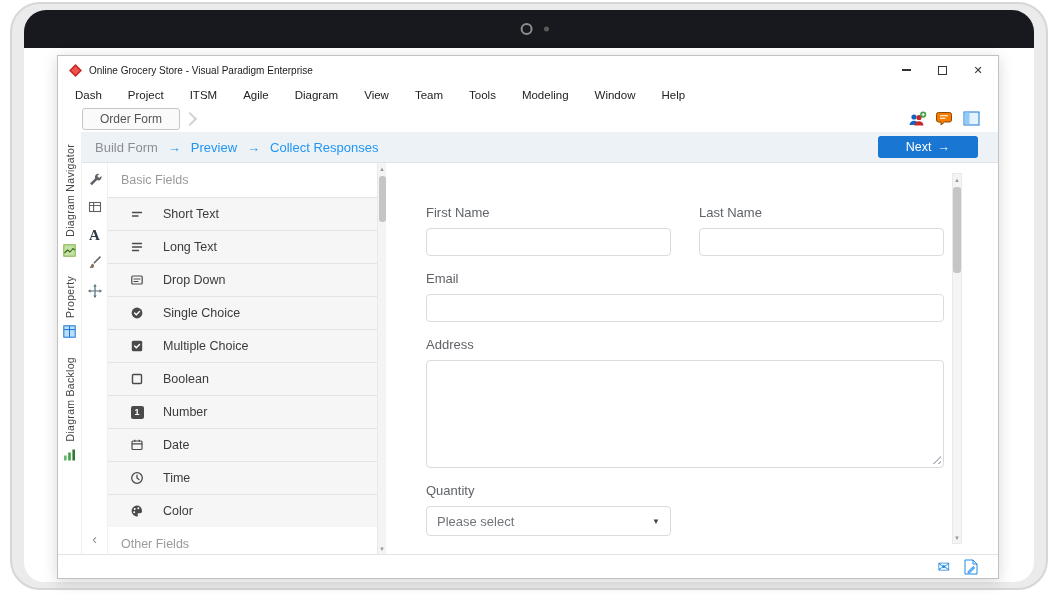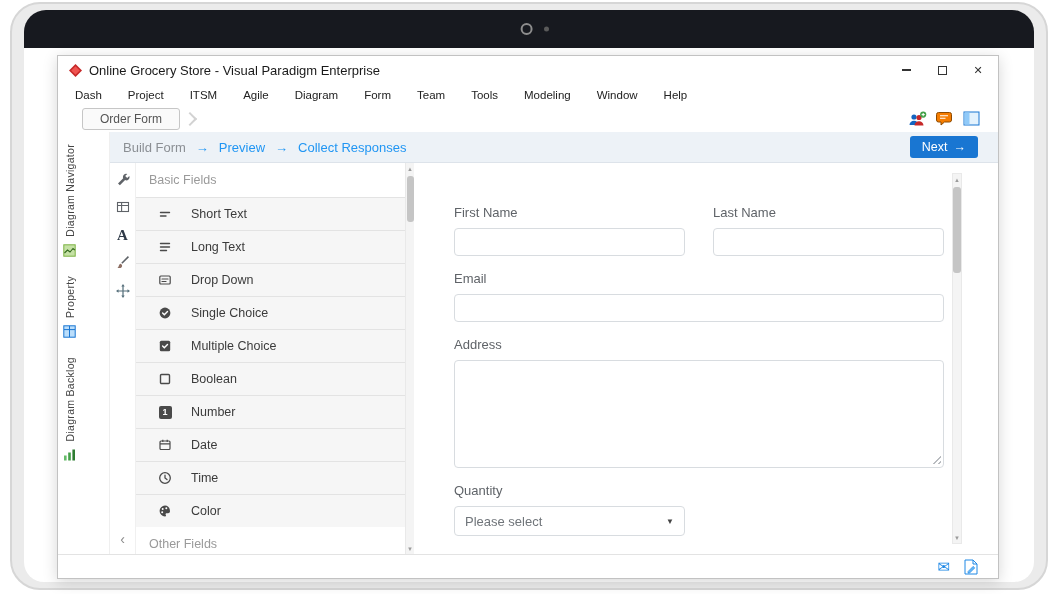--- a/index.html
+++ b/index.html
@@ -9,49 +9,49 @@
   .device { position:absolute; left:10px; top:2px; width:1038px; height:588px; background:#ebebeb; border:2px solid #d6d6d6; border-radius:30px; }
   .device-top { position:absolute; left:12px; right:12px; top:6px; height:38px; background:#17191f; border-radius:22px 22px 0 0; }
   .camera { position:absolute; left:50%; top:50%; transform:translate(-70%,-50%); width:12px; height:12px; border:2px solid #8d8d8d; border-radius:50%; }
   .camera-dot { position:absolute; left:calc(50% + 15px); top:50%; transform:translateY(-50%); width:5px; height:5px; background:#5a5a5a; border-radius:50%; }
   .screen { position:absolute; left:12px; right:12px; top:44px; bottom:6px; background:#fff; border-radius:0 0 20px 20px; }
 
   
   .window { position:absolute; left:57px; top:55px; width:942px; height:524px; background:#fff; border:1px solid #c2c2c2; box-shadow:0 3px 14px rgba(0,0,0,.16); display:flex; flex-direction:column; }
 
   .titlebar { height:28px; display:flex; align-items:center; padding:0 2px 0 11px; gap:7px; flex:none; }
-  .title { font-size:13px; color:#1a1a1a; }
+  .title { font-size:10px; color:#1a1a1a; }
   .win-controls { margin-left:auto; display:flex; align-items:center; }
   .win-btn { width:36px; height:26px; display:flex; align-items:center; justify-content:center; color:#333; font-size:11px; cursor:default; }
   .min-glyph { width:9px; height:1.5px; background:#333; }
   .max-glyph { width:9px; height:9px; border:1.3px solid #333; }
 
   .menubar { height:21px; display:flex; align-items:center; padding-left:4px; flex:none; }
   .menu-item { font-size:11.5px; color:#222; padding:0 13px; cursor:default; }
 
   .tabbar { height:27px; display:flex; align-items:center; padding:0 18px 0 24px; flex:none; }
   .tab { background:#fafafa; border:1px solid #c6c6c6; border-radius:3px; font-size:12px; color:#555; padding:3px 17px; }
   .tab-chevron { width:10px; height:10px; border-top:2px solid #d2d2d2; border-right:2px solid #d2d2d2; transform:rotate(45deg); margin-left:5px; }
   .tabbar-icons { margin-left:auto; display:flex; gap:9px; align-items:center; }
   .tabbar-icons > span { display:inline-flex; }
 
   .body-row { flex:1; display:flex; min-height:0; }
 
   .side-strip { width:23px; display:flex; flex-direction:column; align-items:center; padding-top:12px; gap:15px; flex:none; }
   .side-tab { display:flex; flex-direction:column; align-items:center; gap:6px; }
   .side-label { writing-mode:vertical-rl; transform:rotate(180deg); font-size:10.5px; color:#444; letter-spacing:.3px; }
 
-  .right-col { flex:1; display:flex; flex-direction:column; min-width:0; border-left:1px solid #efefef;margin-left:28px; }
+  .right-col { flex:1; display:flex; flex-direction:column; min-width:0; border-left:1px solid #efefef; }
 
   .stepsbar { height:31px; background:#edf2f7; border-bottom:1px solid #dde3ea; display:flex; align-items:center; padding:0 20px 0 13px; gap:10px; flex:none; }
   .step { font-size:13px; }
   .step.inactive { color:#8b8f94; }
   .step.active { color:#2196f3; }
   .step-arrow { color:#2196f3; font-weight:bold; font-size:13px; }
-  .next-btn { margin-left:auto; background:#1976d2; color:#fff; font-size:12.5px; padding:4px 12px; border-radius:3px; display:flex; gap:6px; align-items:center; cursor:pointer; }
+  .next-btn { margin-left:auto; background:#1976d2; color:#fff; font-size:12.5px; padding:4px 28px; border-radius:3px; display:flex; gap:6px; align-items:center; cursor:pointer; }
   .next-btn .arr { font-weight:bold; }
 
   .content-row { flex:1; display:flex; min-height:0; }
 
   .tool-strip { width:25px; display:flex; flex-direction:column; align-items:center; padding-top:9px; gap:14px; flex:none; }
   .tool-strip svg, .tool-strip .a-glyph { display:block; }
   .a-glyph { font-family:"Liberation Serif", serif; font-size:15px; font-weight:bold; color:#2f3a48; line-height:14px; }
   .collapse { margin-top:auto; margin-bottom:9px; color:#8a8a8a; font-size:14px; line-height:12px; }
 
   .palette { width:270px; border-left:1px solid #f0f0f0; display:flex; flex-direction:column; overflow:hidden; flex:none; }
@@ -118,21 +118,21 @@
         </span>
     </span>
   </div>
 
   <div class="menubar">
     <span class="menu-item">Dash</span>
     <span class="menu-item">Project</span>
     <span class="menu-item">ITSM</span>
     <span class="menu-item">Agile</span>
     <span class="menu-item">Diagram</span>
-    <span class="menu-item">Form</span>
+    <span class="menu-item">View</span>
     <span class="menu-item">Team</span>
     <span class="menu-item">Tools</span>
     <span class="menu-item">Modeling</span>
     <span class="menu-item">Window</span>
     <span class="menu-item">Help</span>
   </div>
 
   <div class="tabbar">
     <span class="tab">Order Form</span>
     <span class="tab-chevron"></span>

